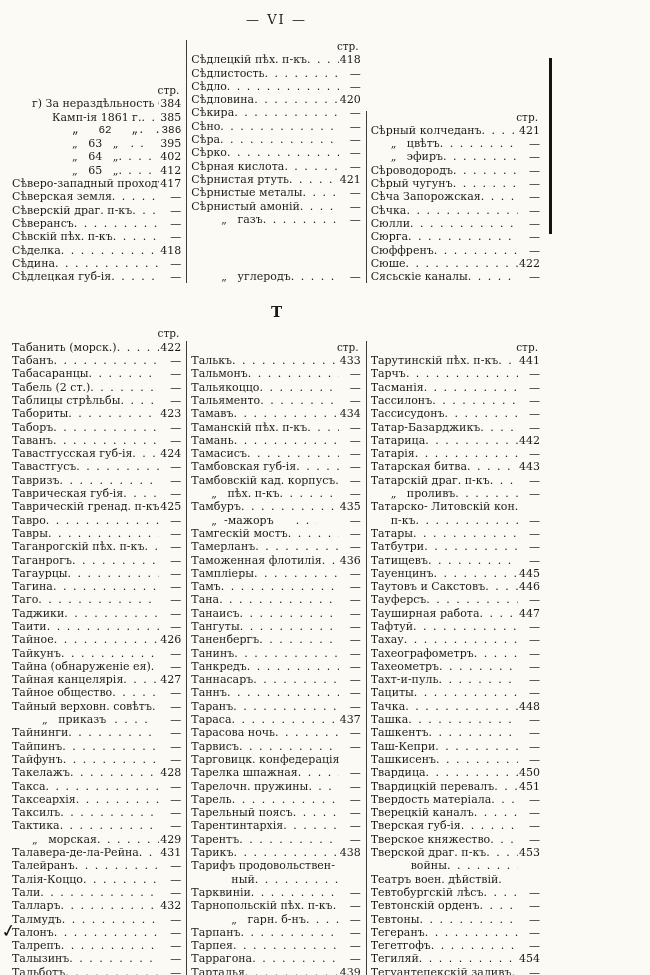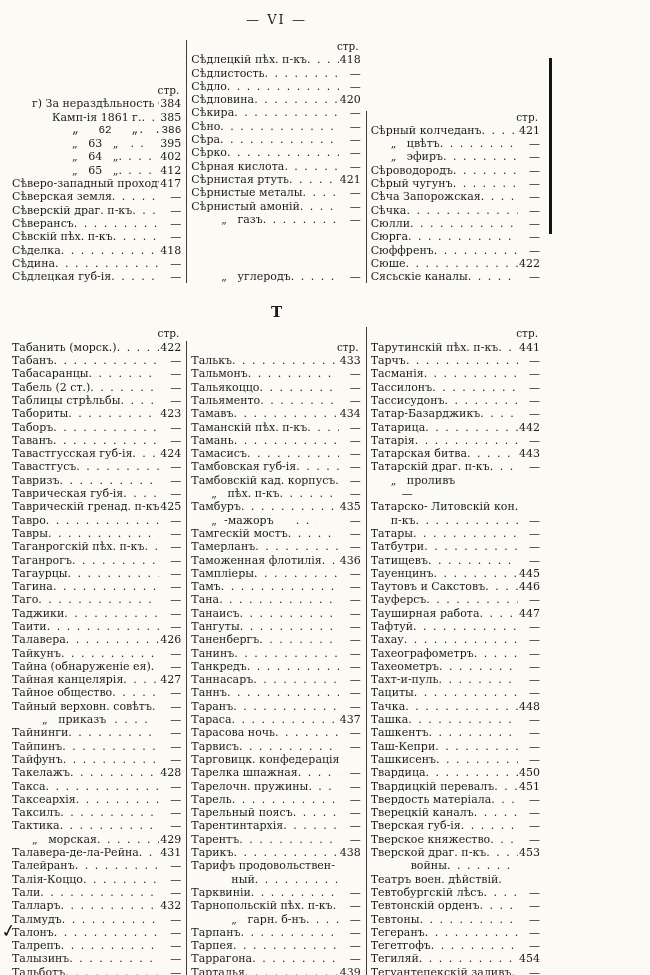--- a/index.html
+++ b/index.html
@@ -361,21 +361,21 @@
             <span class="t">Таджики</span>
             <span class="dots"></span>
             <span class="p">—</span>
           </div>
           <div class="row">
             <span class="t">Таити</span>
             <span class="dots"></span>
             <span class="p">—</span>
           </div>
           <div class="row">
-            <span class="t">Талавера</span>
+            <span class="t">Тайное</span>
             <span class="dots"></span>
             <span class="p">426</span>
           </div>
           <div class="row">
             <span class="t">Тайкунъ</span>
             <span class="dots"></span>
             <span class="p">—</span>
           </div>
           <div class="row">
             <span class="t">Тайна (обнаруженіе ея)</span>
@@ -805,21 +805,21 @@
           <div class="row">
             <span class="t">Татарская битва</span>
             <span class="dots"></span>
             <span class="p">443</span>
           </div>
           <div class="row">
             <span class="t">Татарскій драг. п-къ</span>
             <span class="dots"></span>
             <span class="p">—</span>
           </div>
-          <div class="row" style="padding-left: 20px; flex-direction: column;">
+          <div class="row" style="padding-left: 20px;">
             <span class="t">„&nbsp;&nbsp;&nbsp;проливъ</span>
             <span class="dots"></span>
             <span class="p">—</span>
           </div>
           <div class="row nd">
             <span class="t">Татарско- Литовскій кон.</span>
             <span class="dots"></span>
             <span class="p"></span>
           </div>
           <div class="row" style="padding-left: 20px;">

